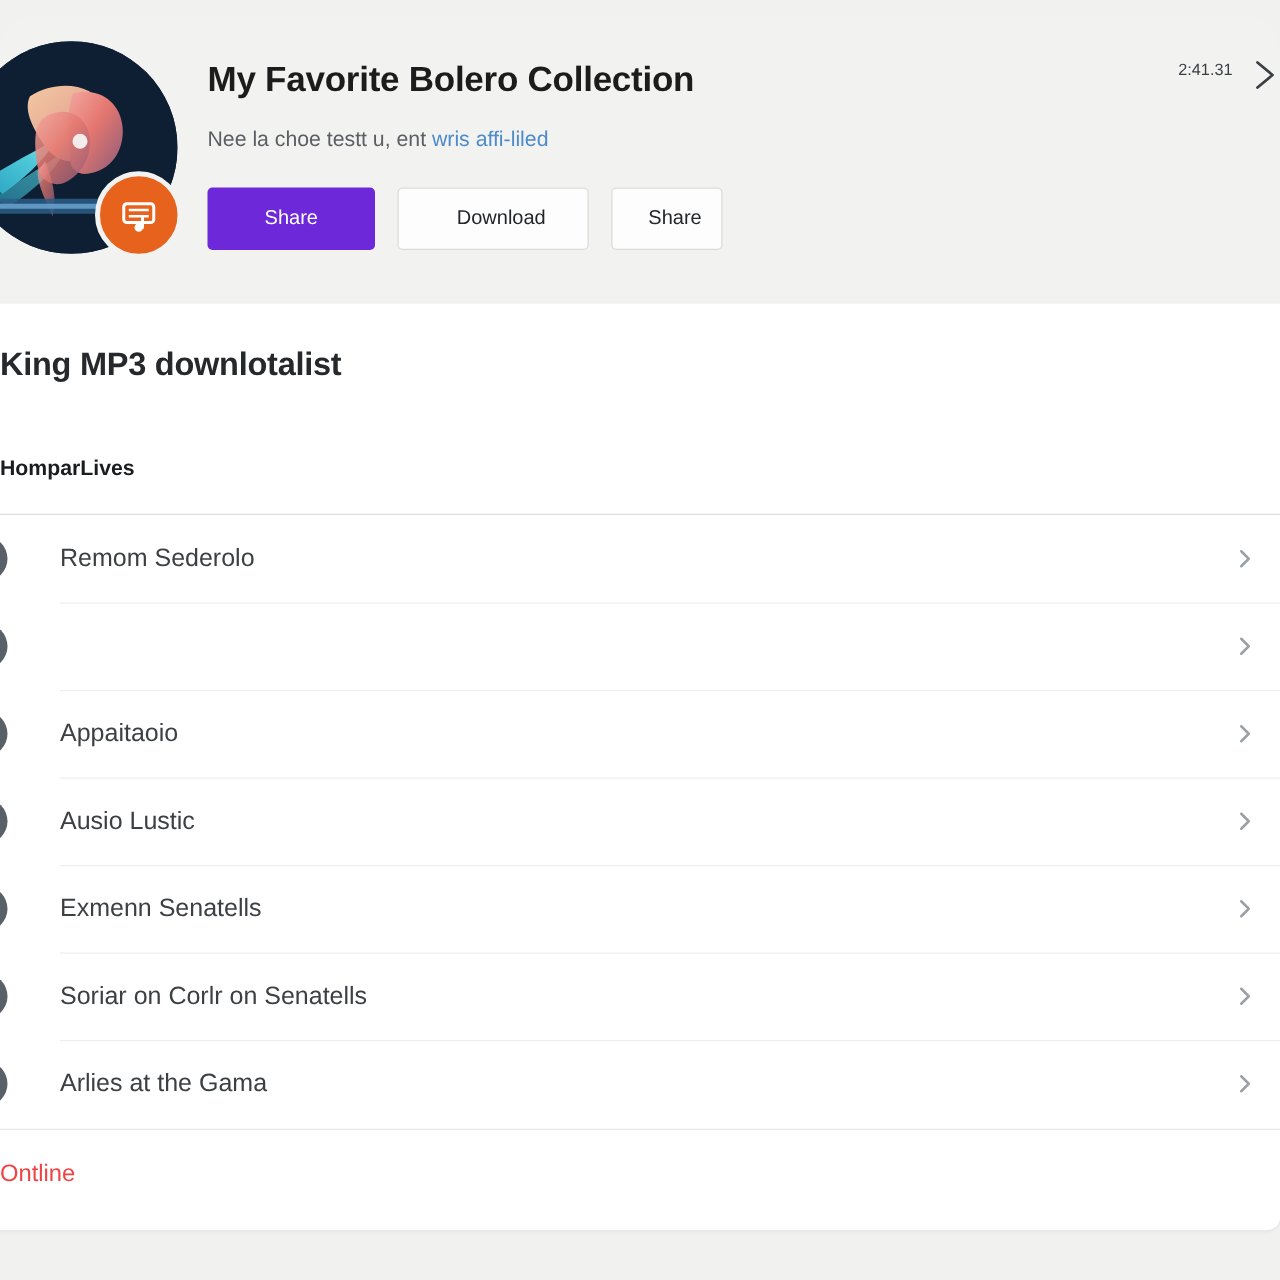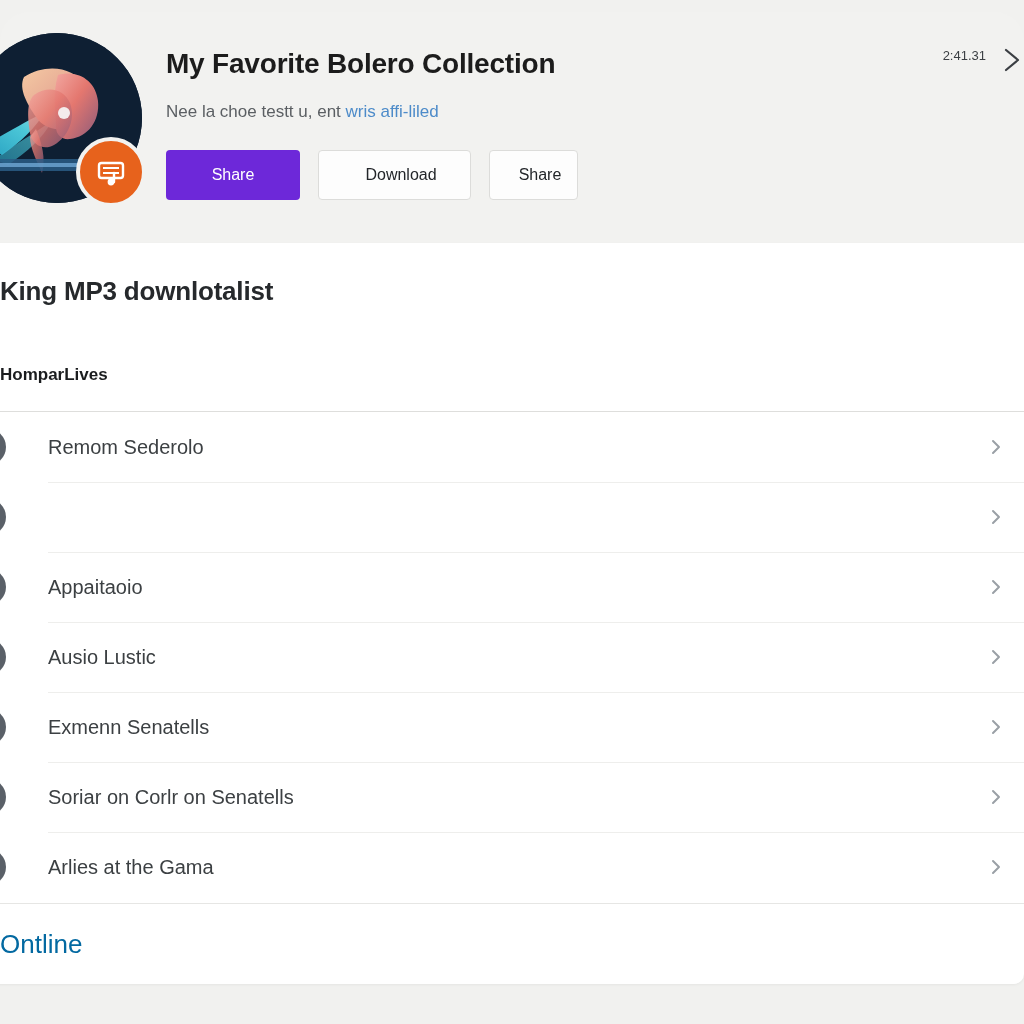--- a/index.html
+++ b/index.html
@@ -247,22 +247,22 @@
     top: 660px;
     width: 1048px;
     height: 1px;
     background: #e6e6e4;
   }
 
   .card-footer {
     position: absolute;
     left: 24px;
     top: 686px;
-    font-size: 26px;
-    color: #0369a1;
+    font-size: 19px;
+    color: #ef4444;
     white-space: nowrap;
     text-align: center;
   }
 </style>
 </head>
 <body>
 
 <div class="page">
 
   <div class="header">

